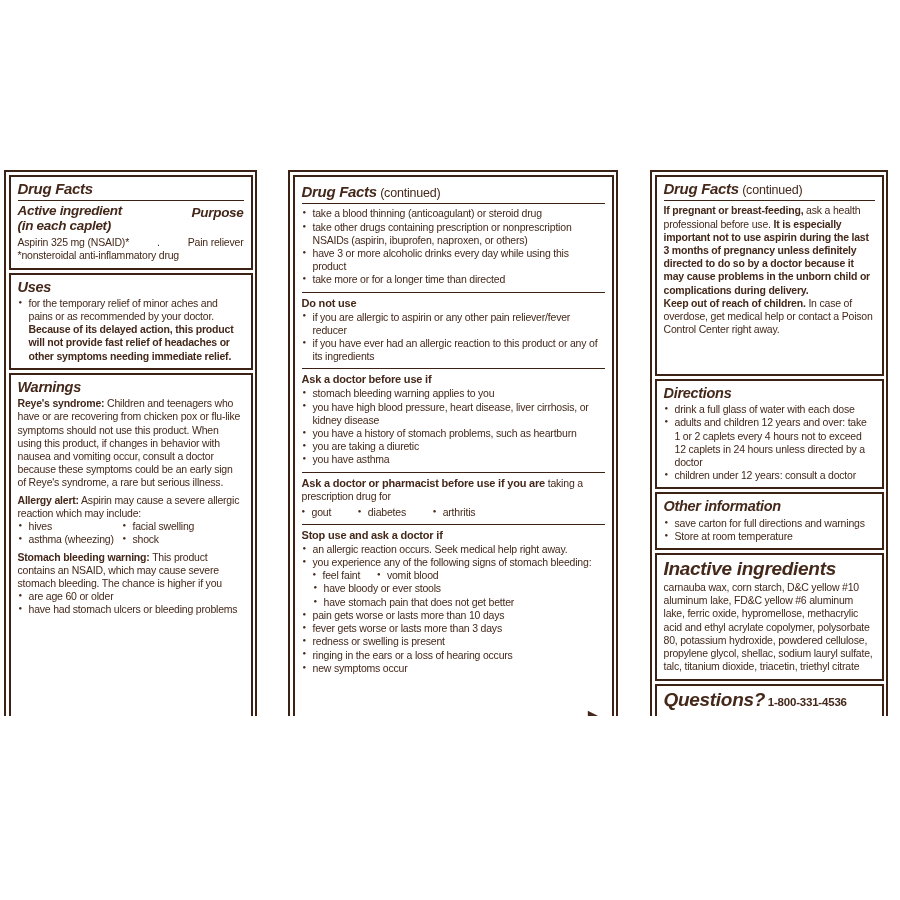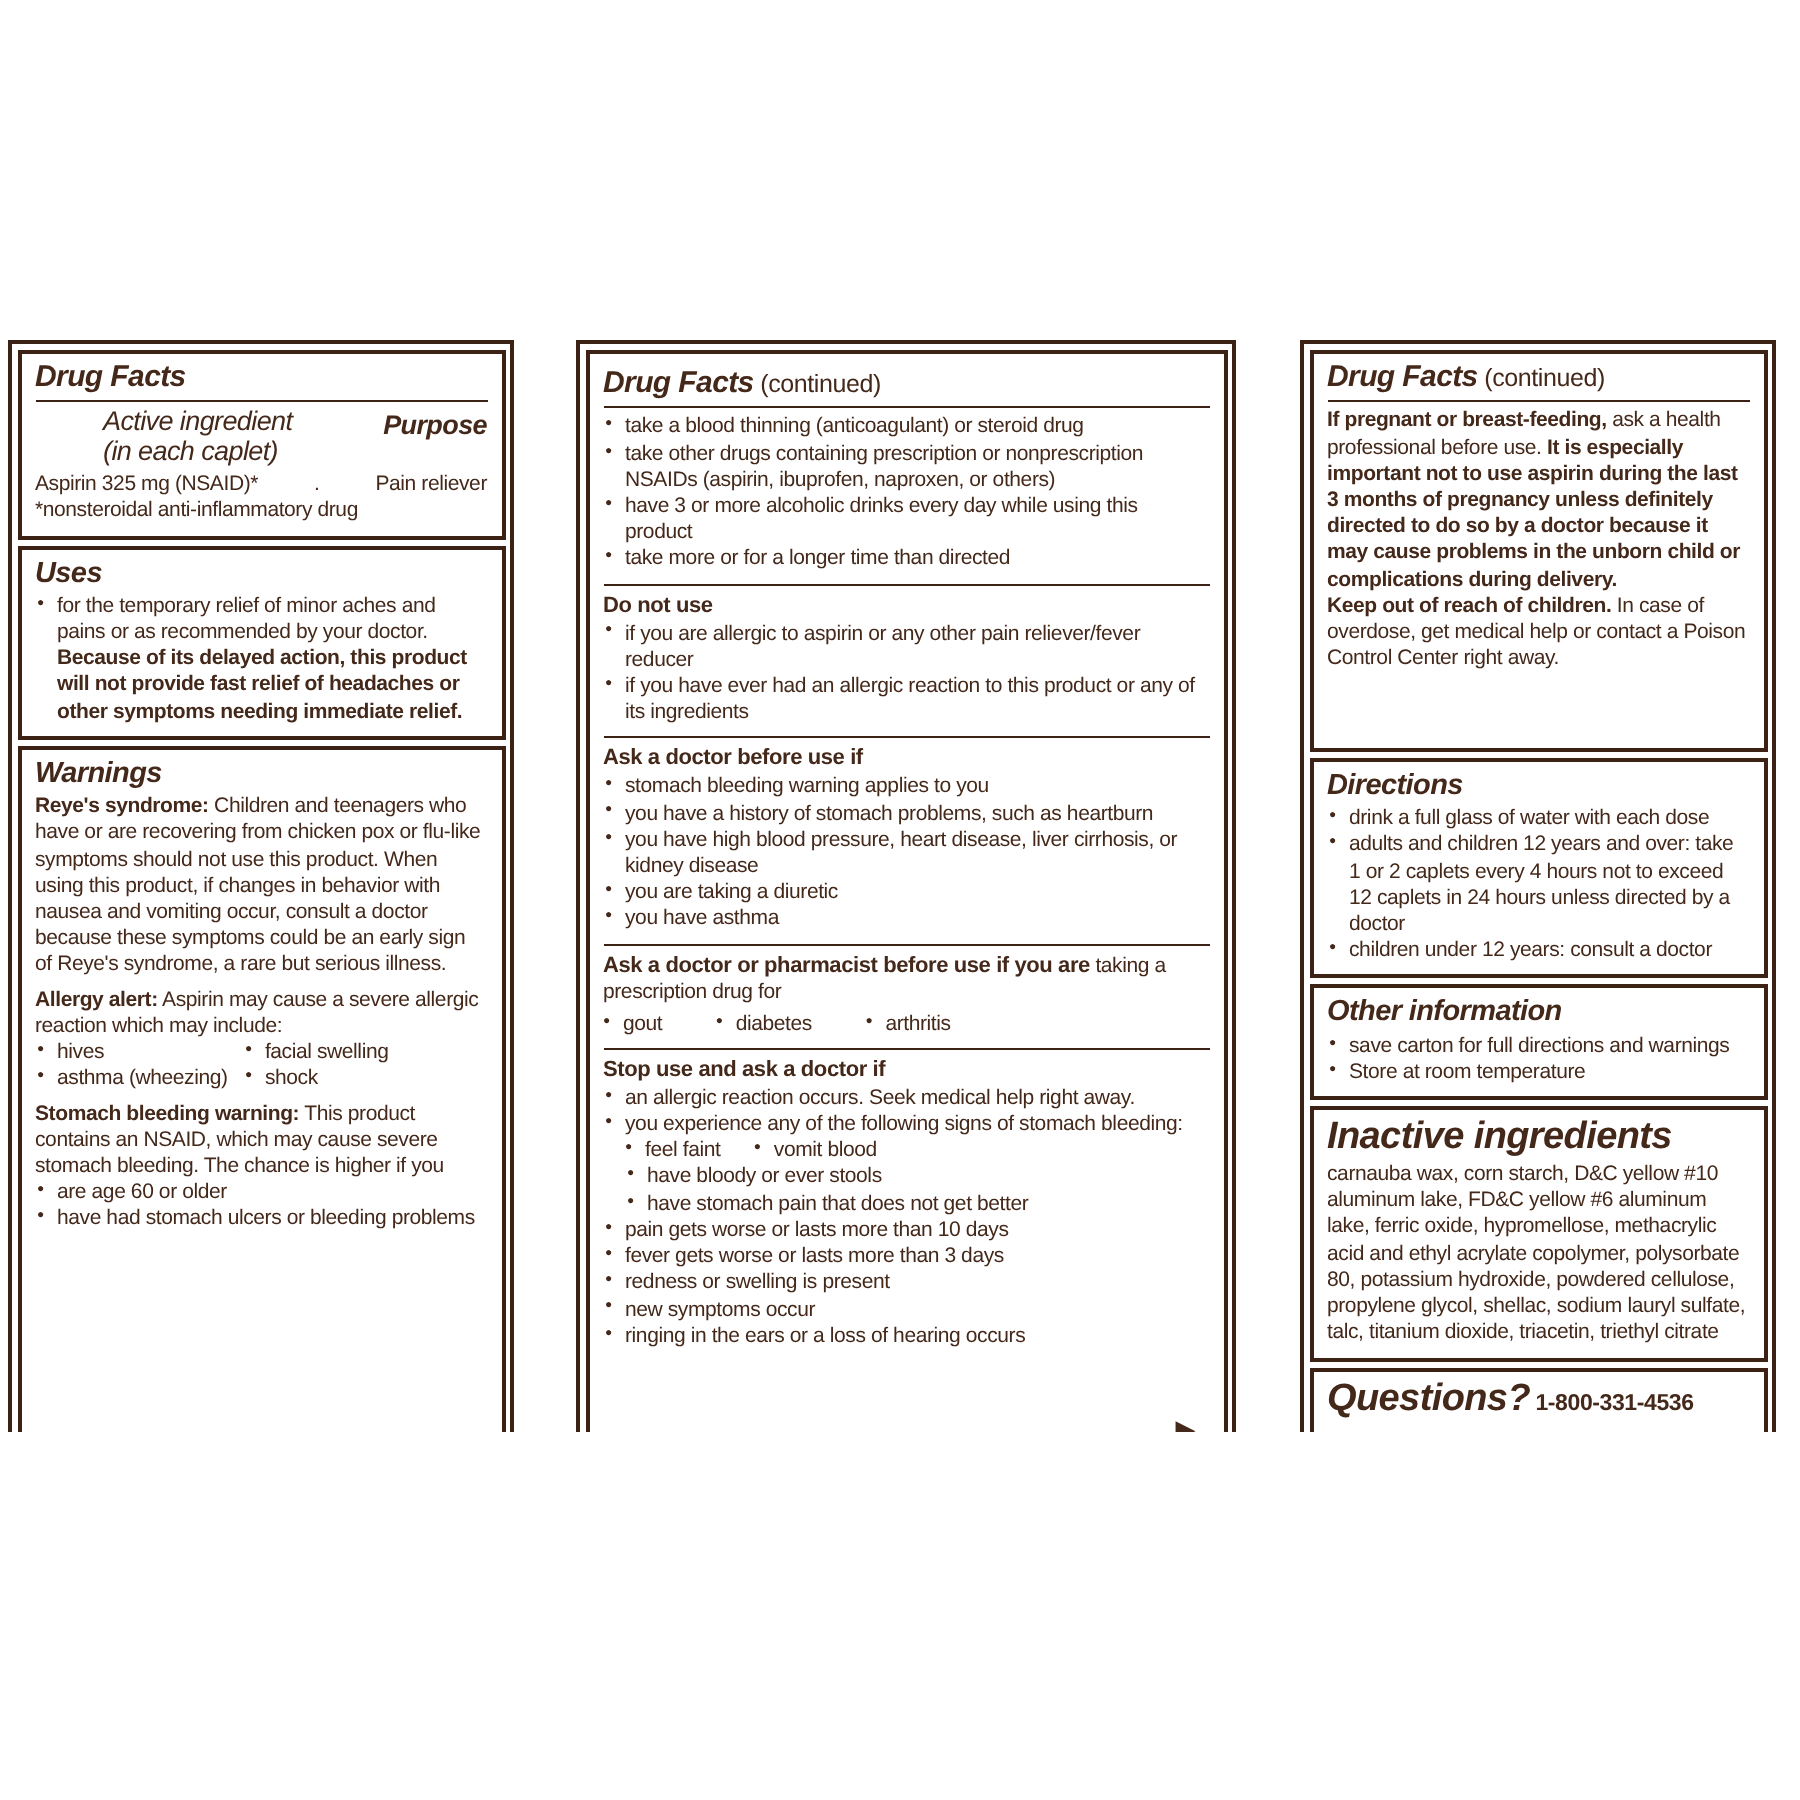--- a/index.html
+++ b/index.html
@@ -29,21 +29,21 @@
   .hrule { border:0; border-top:1.6px solid #3b2214; margin:2px 0 3px 0; }
   .b { font-weight:bold; }
   .bul { position:relative; padding-left:11px; }
   .bul::before { content:"●"; position:absolute; left:1px; top:0.32em; font-size:6px; }
   .bul2 { position:relative; padding-left:11px; margin-left:11px; }
   .bul2::before { content:"●"; position:absolute; left:1px; top:0.32em; font-size:6px; }
   .ib { position:relative; padding-left:10px; display:inline-block; }
   .ib::before { content:"●"; position:absolute; left:0; top:0.32em; font-size:6px; }
   .para { margin-top:4px; }
   .ai-row { display:flex; justify-content:space-between; align-items:flex-start; }
-  .ai-left { font-weight:normal; font-style:italic; font-size:13.5px; line-height:1.1; letter-spacing:-0.3px;margin-left:34px; }
+  .ai-left { font-weight:bold; font-style:italic; font-size:13.5px; line-height:1.1; letter-spacing:-0.3px; }
   .ai-right { font-weight:bold; font-style:italic; font-size:13.5px; letter-spacing:-0.3px; }
   .leader { display:flex; white-space:nowrap; margin-top:2px;gap:28px; }
   .leader .dots { flex:1 1 auto; overflow:hidden; }
   .twocol { display:grid; grid-template-columns: 46% 54%; }
   .arrow { position:absolute; right:7px; bottom:2px; font-size:13px; line-height:1; }
   .sub { padding:4px 0 5px 0; }
   .sub + .sub { border-top:1.6px solid #3b2214; }
   .p2box { display:flex; flex-direction:column; flex:1 1 auto; padding-top:1px; }
   .sub-last { flex:1 1 auto; position:relative; }
   .shead { font-weight:bold; font-size:11px; }
@@ -124,22 +124,22 @@
 
       <div class="sub">
         <div class="shead">Do not use</div>
         <div class="bul">if you are allergic to aspirin or any other pain reliever/fever reducer</div>
         <div class="bul">if you have ever had an allergic reaction to this product or any of its ingredients</div>
       </div>
 
       <div class="sub">
         <div class="shead">Ask a doctor before use if</div>
         <div class="bul">stomach bleeding warning applies to you</div>
+        <div class="bul">you have high blood pressure, heart disease, liver cirrhosis, or kidney disease</div>
         <div class="bul">you have a history of stomach problems, such as heartburn</div>
-        <div class="bul">you have high blood pressure, heart disease, liver cirrhosis, or kidney disease</div>
         <div class="bul">you are taking a diuretic</div>
         <div class="bul">you have asthma</div>
       </div>
 
       <div class="sub">
         <div>
           <span class="shead">Ask a doctor or pharmacist before use if you are</span><span> taking a prescription drug for</span>
         </div>
         <div class="inline-bullets">
           <span class="ib">gout</span>
@@ -154,22 +154,22 @@
         <div class="bul">you experience any of the following signs of stomach bleeding:</div>
         <div class="subrow" style="margin-left:11px;">
           <span class="ib">feel faint</span>
           <span class="ib">vomit blood</span>
         </div>
         <div class="bul2">have bloody or ever stools</div>
         <div class="bul2">have stomach pain that does not get better</div>
         <div class="bul">pain gets worse or lasts more than 10 days</div>
         <div class="bul">fever gets worse or lasts more than 3 days</div>
         <div class="bul">redness or swelling is present</div>
+        <div class="bul">ringing in the ears or a loss of hearing occurs</div>
         <div class="bul">new symptoms occur</div>
-        <div class="bul">ringing in the ears or a loss of hearing occurs</div>
         <div class="arrow">▶</div>
       </div>
     </div>
   </div>
 
   <div class="panel p3">
 
     <div class="sect grow">
       <div class="titlebar">
         <span class="hdr">Drug Facts</span><span class="hdr-suffix"> (continued)</span>

